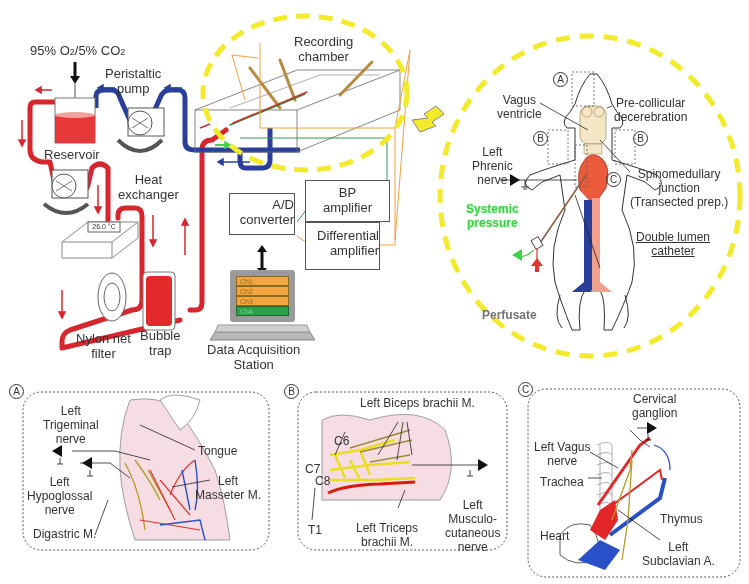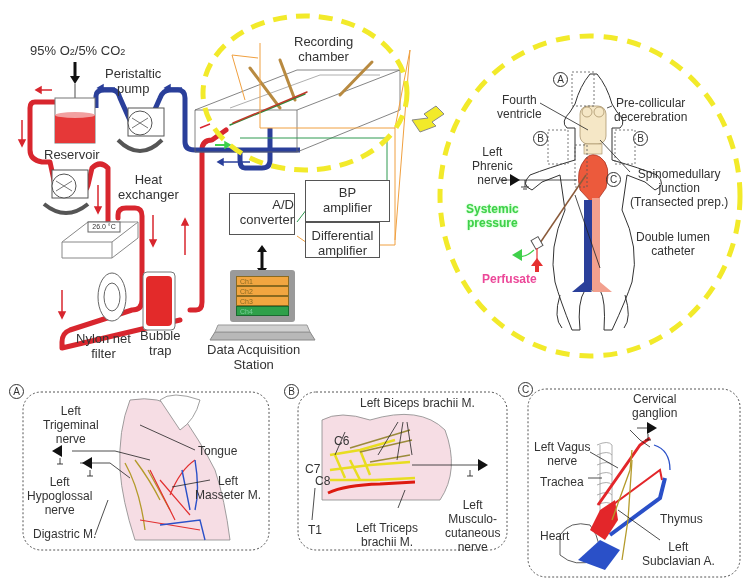--- a/index.html
+++ b/index.html
@@ -4,21 +4,21 @@
 <style>
   html,body{margin:0;padding:0;background:#fff;}
   body{width:749px;height:584px;position:relative;overflow:hidden;font-family:"Liberation Sans",sans-serif;color:#222;}
   .lbl{position:absolute;font-size:12px;line-height:14px;color:#333;white-space:nowrap;text-align:center;}
   .lbl.l{text-align:right}
   .big{font-size:13px;line-height:15px;}
   svg{position:absolute;left:0;top:0;}
   .box{position:absolute;border:1.5px solid #555;background:#fff;font-size:13px;line-height:15px;text-align:center;color:#333;}
   .circ{position:absolute;width:13px;height:13px;border:1px solid #333;border-radius:50%;font-size:10px;line-height:13px;text-align:center;color:#333;}
   .green{color:#3fd04a;font-weight:bold;text-shadow:0 0 2px #9f9;}
-  .red{color:#ec4899;font-weight:bold;}
+  .red{color:#737373;font-weight:bold;margin-top:36px;}
   .screen-row{position:absolute;left:0;width:100%;font-size:7px;color:#8a6a20;padding-left:3px;box-sizing:border-box;}
 </style>
 </head>
 <body>
 
 <svg width="749" height="584">
 
   <g fill="none" stroke="#d8262e" stroke-width="5" stroke-linejoin="round" stroke-linecap="round">
     <path d="M55 102 L35 102 Q30 102 30 108 L30 150 Q30 160 42 162 L50 162 L55 185 Q60 195 72 195 Q85 195 88 185 L92 168 Q100 160 108 168 L108 225"></path>
     <path d="M118 218 L118 215 Q118 208 126 208 L135 208 Q142 208 142 216 L142 300 Q142 310 132 310 L70 330 Q62 333 62 342 L62 348 L180 320"></path>
@@ -283,63 +283,63 @@
 </div>
 
 <div class="box" style="left:229px;top:193px;width:66px;height:42px;padding-top:3px;box-sizing:border-box;text-align:right;">
   <div>A/D</div>
     <div>converter</div>
 </div>
 <div class="box" style="left:305px;top:180px;width:85px;height:42px;padding-top:4px;box-sizing:border-box;">
   <div>BP</div>
     <div>amplifier</div>
 </div>
-<div class="box" style="left:305px;top:222px;width:75px;height:36px;padding-top:5px;box-sizing:border-box;">
+<div class="box" style="left:305px;top:222px;width:75px;height:48px;padding-top:5px;box-sizing:border-box;text-align:right;">
   <div>Differential</div>
     <div>amplifier</div>
 </div>
 
 <div style="position:absolute;left:236px;top:276px;width:53px;height:40px;">
   <div class="screen-row" style="top:0;height:10px;background:#f2a640;border:1px solid #8a6a20;line-height:9px;">Ch1</div>
   <div class="screen-row" style="top:10px;height:10px;background:#f2a640;border:1px solid #8a6a20;line-height:9px;">Ch2</div>
   <div class="screen-row" style="top:20px;height:10px;background:#f2a640;border:1px solid #8a6a20;line-height:9px;">Ch3</div>
   <div class="screen-row" style="top:30px;height:10px;background:#2fa04a;border:1px solid #1a6a30;line-height:9px;color:#7ad09a;">Ch4</div>
 </div>
 <div class="lbl big" style="left:207px;top:342px;">
   <div>Data Acquisition</div>
     <div>Station</div>
 </div>
 
 <div class="circ" style="left:553px;top:72px;">A</div>
 <div class="circ" style="left:533px;top:131px;">B</div>
 <div class="circ" style="left:633px;top:131px;">B</div>
 <div class="circ" style="left:606px;top:172px;">C</div>
 <div class="lbl" style="left:497px;top:93px;">
-  <div>Fourth</div>
+  <div>Vagus</div>
     <div>ventricle</div>
 </div>
 <div class="lbl" style="left:614px;top:96px;">
   <div>Pre-collicular</div>
     <div>decerebration</div>
 </div>
 <div class="lbl" style="left:472px;top:145px;">
   <div>Left</div>
     <div>Phrenic</div>
     <div>nerve</div>
 </div>
 <div class="lbl" style="left:630px;top:167px;">
   <div>Spinomedullary</div>
     <div>junction</div>
     <div>(Transected prep.)</div>
 </div>
 <div class="lbl green" style="left:466px;top:202px;">
   <div>Systemic</div>
     <div>pressure</div>
 </div>
-<div class="lbl" style="left:636px;top:230px;">
+<div class="lbl" style="left:636px;top:230px;text-decoration:underline;">
   <div>Double lumen</div>
     <div>catheter</div>
 </div>
 <div class="lbl red" style="left:482px;top:272px;">Perfusate</div>
 
 <div class="circ" style="left:9px;top:384px;">A</div>
 <div class="lbl" style="left:43px;top:404px;">
   <div>Left</div>
     <div>Trigeminal</div>
     <div>nerve</div>

